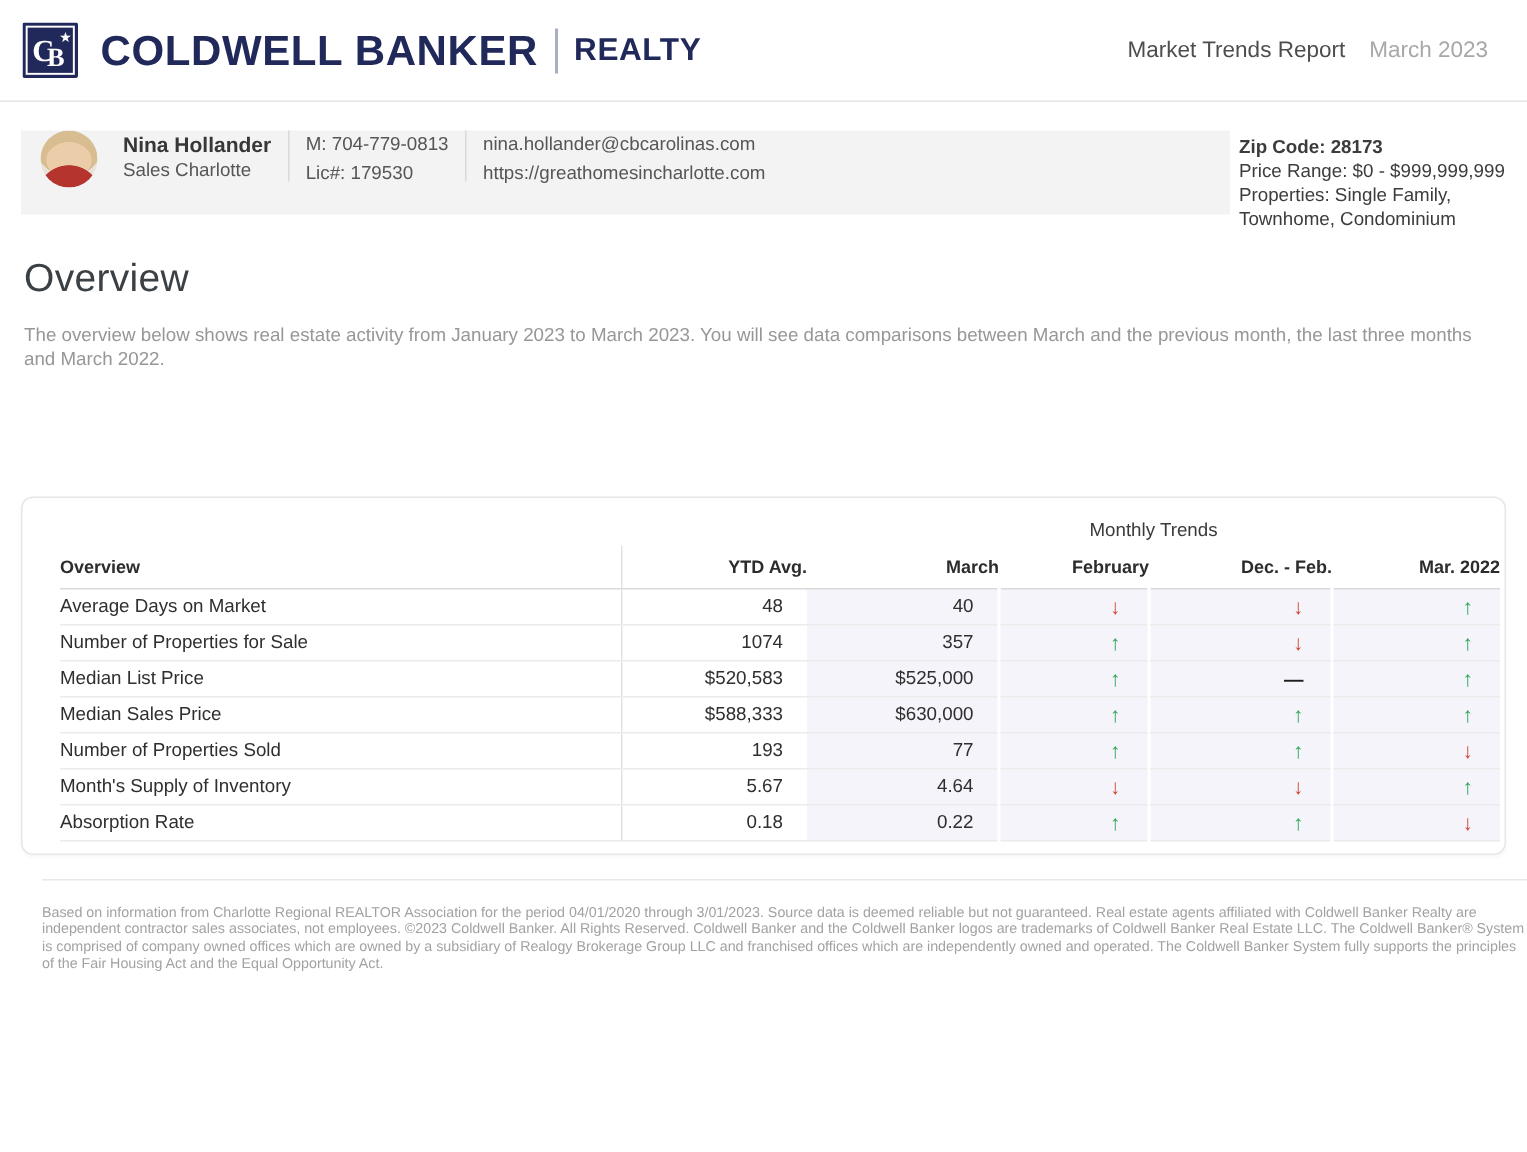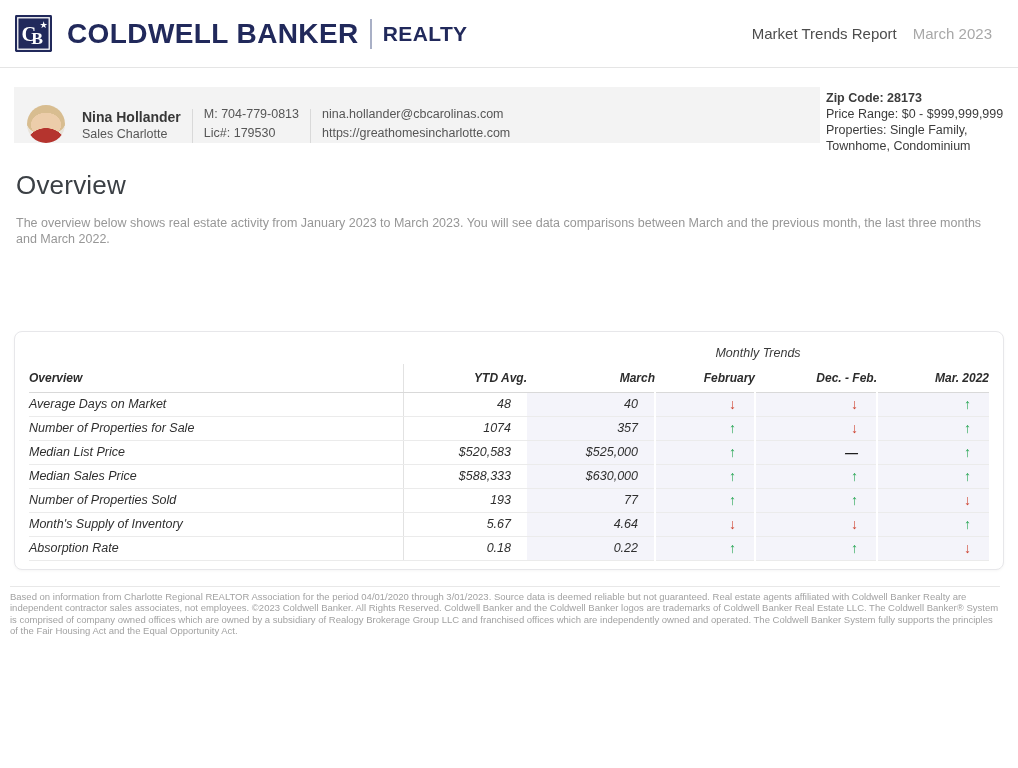--- a/index.html
+++ b/index.html
@@ -21,21 +21,21 @@
   .brand-divider { width:2px; height:30px; background:#a9b0c6; margin:0 11px; }
   .division { font-size:21px; font-weight:700; color:#21295b; letter-spacing:.4px; }
   .report-meta { display:flex; align-items:baseline; gap:16px; font-size:15px; }
   .report-title { color:#4d4d4d; }
   .report-month { color:#a8a8a8; }
 
   
   .info-row { display:flex; align-items:flex-start; margin:19px 14px 0 14px; height:56px; }
   .agent-bar {
     background:#f3f3f3; height:56px; width:806px; flex:none;
-    display:flex; align-items:flex-end; padding-left:13px;
+    display:flex; align-items:flex-start; padding-left:13px;
   }
   .avatar {
     width:38px; height:38px; border-radius:50%; flex:none; margin-right:17px;
     background:
       radial-gradient(circle at 50% 118%, #b5342e 0 44%, rgba(0,0,0,0) 45%),
       radial-gradient(ellipse 40% 32% at 50% 52%, #eccdaa 0 98%, rgba(0,0,0,0) 100%),
       radial-gradient(ellipse 56% 46% at 50% 34%, #d8bd90 0 98%, rgba(0,0,0,0) 100%),
       linear-gradient(#f0ece5, #e5ded3);
   }
   .agent-id .agent-name { font-size:14px; font-weight:700; color:#373737; line-height:18px; }
@@ -46,41 +46,41 @@
   .zip-bold { font-weight:700; }
 
   
   .overview-section { margin:27px 16px 0; }
   .overview-section h1 { margin:0; font-size:26px; font-weight:400; color:#3b4045; letter-spacing:.2px; }
   .overview-section p { margin:14px 0 0; font-size:12.5px; line-height:16px; color:#979797; width:978px; }
 
   
   .card {
     margin:84px 14px 16px; border:1px solid #e7e7ea; border-radius:8px;
-    padding:10px 14px 8px; box-shadow:0 1px 3px rgba(0,0,0,.04); background:#fff;font-style:italic;
+    padding:10px 25px 8px; box-shadow:0 1px 3px rgba(0,0,0,.04); background:#fff;
   }
   table { width:100%; border-collapse:collapse; table-layout:fixed; }
   thead tr.group-row th { height:22px; font-size:12.5px; font-weight:500; color:#3a3a3a; text-align:center; padding:0; }
   thead tr.cols-row th {
     height:28px; font-size:12px; font-weight:700; color:#2c2c2c;
     border-bottom:1px solid #d9d9d9; padding:0;
   }
   th.h-label { text-align:left; border-right:1px solid #e2e2e2; }
   th.h-num { text-align:right; padding-right:16px; }
   tbody td { height:24px; border-bottom:1px solid #ebebeb; font-size:12.5px; color:#2f2f2f; padding:0; }
   td.c-label { text-align:left; border-right:1px solid #e2e2e2; }
   td.c-num { text-align:right; padding-right:16px; }
   td.shaded { background:#f4f4fa; }
   td.gap { border-left:2px solid #ffffff; }
   td.c-trend { text-align:right; padding-right:18px; font-weight:700; font-size:14px; background:#f4f4fa; }
   td.t-flat { font-size:13px; }
 
   
   .page-footer {
-    margin:14px 10px 0; border-top:1px solid #e8e8e8; padding-top:4px;
+    margin:14px 28px 0; border-top:1px solid #e8e8e8; padding-top:16px;
     font-size:9.5px; line-height:11.5px; color:#a2a2a2; width:990px;
   }
 </style>
 </head>
 <body>
 
 <div class="top-header">
   <div class="brand">
     <svg class="monogram" viewBox="0 0 40 40" aria-hidden="true">
       <rect x="0" y="0" width="40" height="40" rx="1.5" fill="#21295b"></rect>

